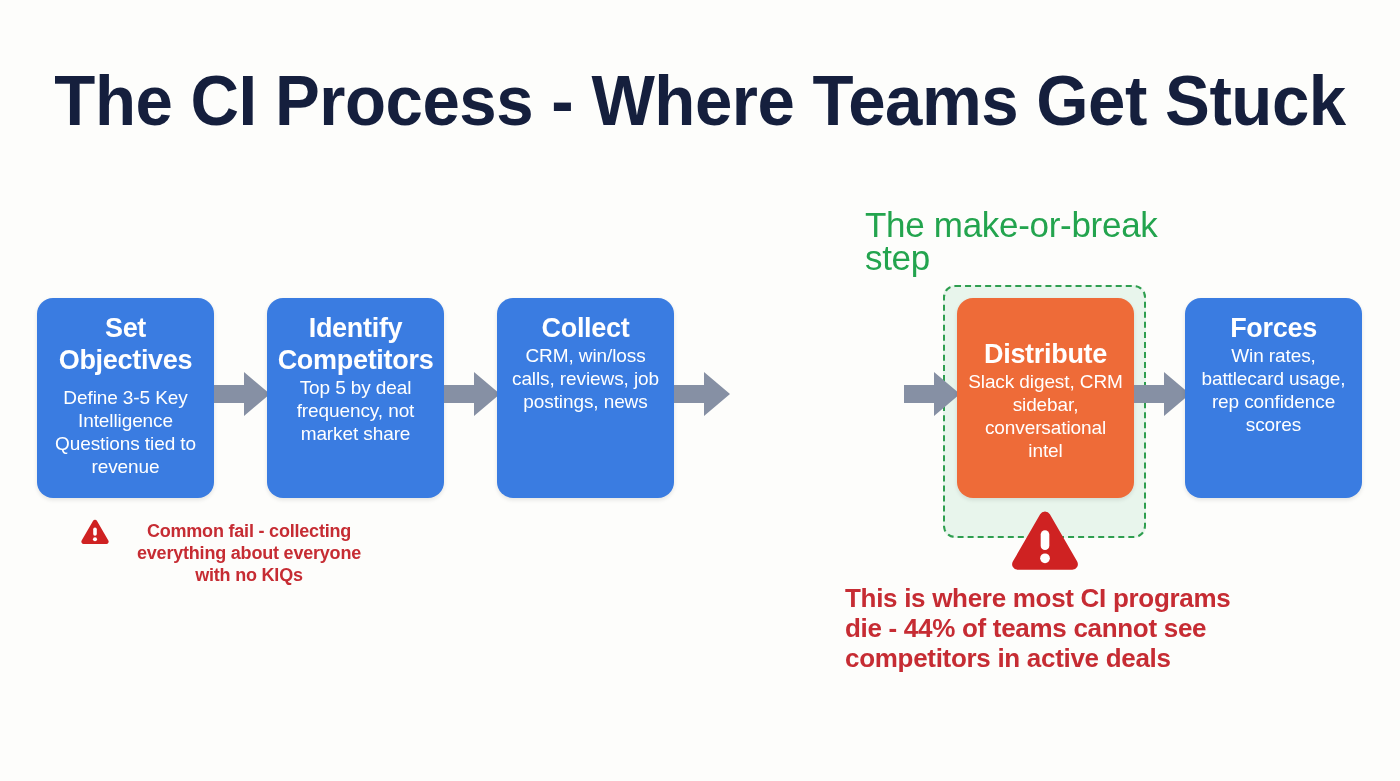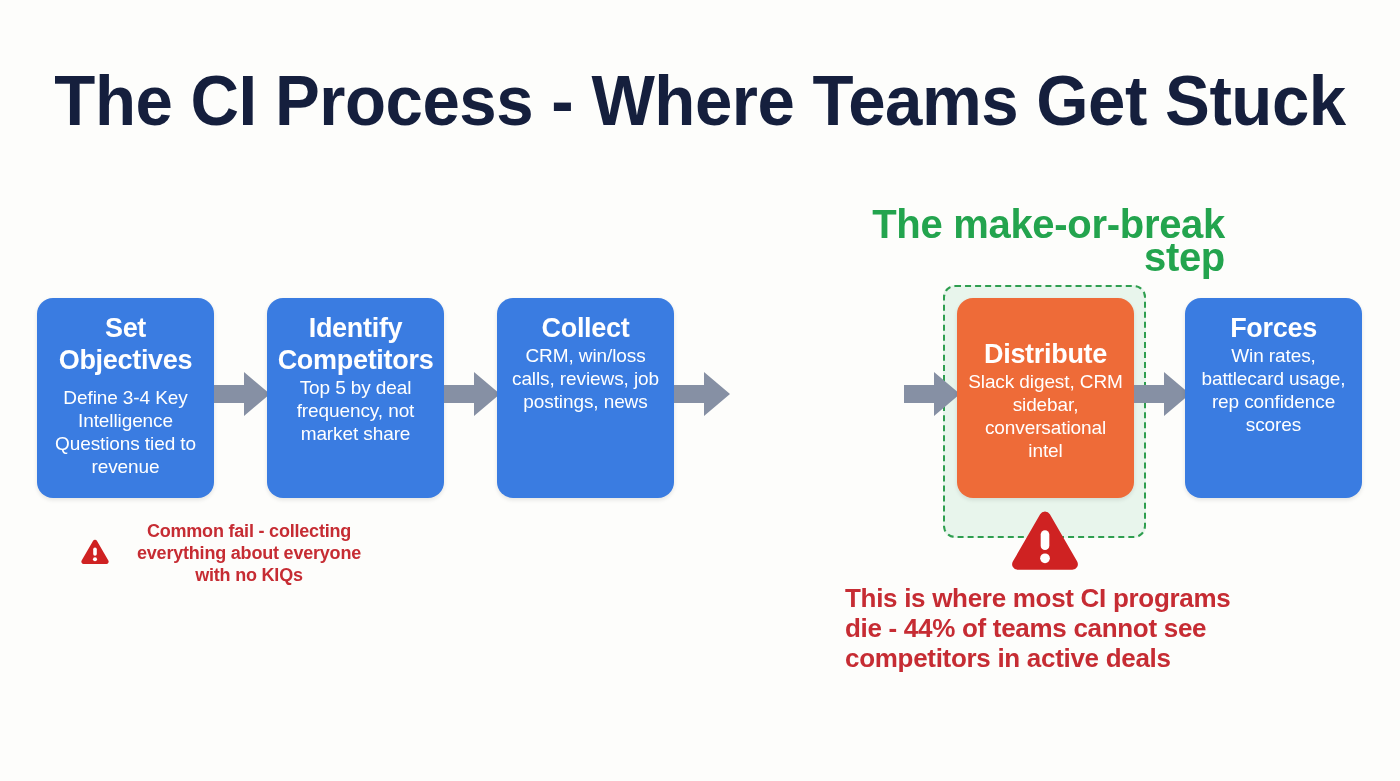--- a/index.html
+++ b/index.html
@@ -109,36 +109,36 @@
     border-radius: 12px;
     box-sizing: border-box;
   }
 
   
   .green-callout {
     position: absolute;
     left: 865px;
     top: 208px;
     width: 360px;
-    text-align: right;
+    text-align: left;
     color: #23a44e;
-    font-size: 40px;
+    font-size: 35px;
     line-height: 33px;
-    font-weight: bold;
+    font-weight: normal;
     letter-spacing: -0.3px;
   }
 
   
   .warn-left {
     position: absolute;
     left: 80px;
     top: 514px;
     width: 300px;
     display: flex;
-    align-items: center;
+    align-items: flex-start;
     gap: 8px;
   }
   .warn-left .warn-text {
     flex: 1;
     text-align: center;
     color: #c62c33;
     font-size: 18px;
     line-height: 22px;
     font-weight: bold;
     letter-spacing: -0.2px;
@@ -173,21 +173,21 @@
 <div class="title">The CI Process - Where Teams Get Stuck</div>
 
 <div class="highlight-frame"></div>
 
 <div class="green-callout">The make-or-break step</div>
 
 <div class="flow">
 
   <div class="node n0">
     <div class="node-title">Set Objectives</div>
-    <div class="node-desc">Define 3-4 Key Intelligence Questions tied to revenue</div>
+    <div class="node-desc">Define 3-5 Key Intelligence Questions tied to revenue</div>
   </div>
 
   <div class="arrow a0">
     <svg viewBox="0 0 56 48" xmlns="http://www.w3.org/2000/svg" aria-hidden="true">
       <path d="M0 15 H30 V2 L56 24 L30 46 V33 H0 Z" fill="currentColor"></path>
     </svg>
   </div>
 
   <div class="node n1">
     <div class="node-title">Identify Competitors</div>

